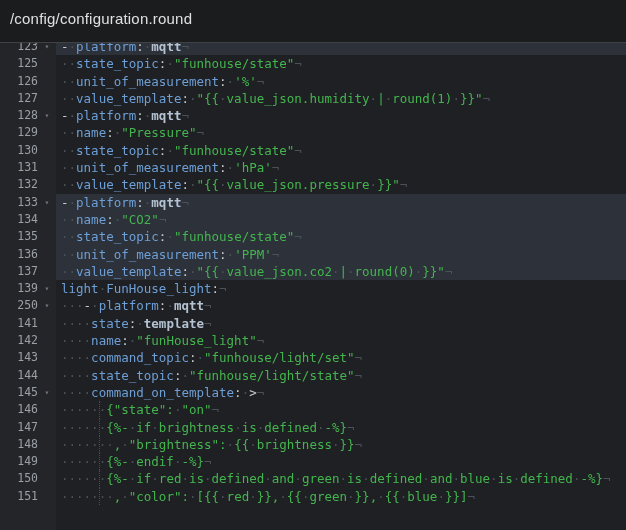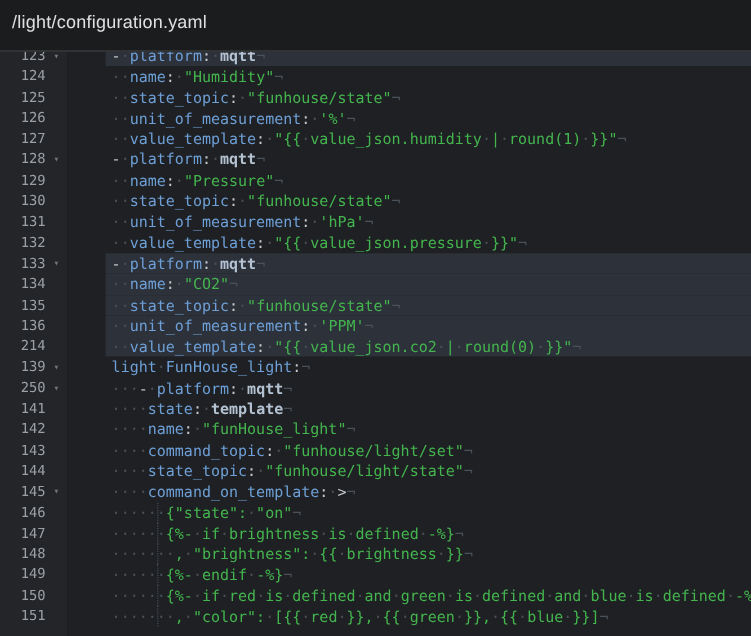--- a/index.html
+++ b/index.html
@@ -28,55 +28,48 @@
     position:absolute;top:43px;left:0;right:0;bottom:0;overflow:hidden;
   }
   .gutter-strip{
     position:absolute;left:0;top:0;bottom:0;width:56px;background:var(--gutter-bg);
   }
   .rows{position:relative;margin-top:-5px;}
   .row{display:flex;height:17.3px;line-height:17.3px;font-size:12.5px;}
   .gutter{flex:0 0 56px;width:56px;display:flex;position:relative;z-index:2;}
   .num{width:38px;text-align:right;color:var(--line-num);font-size:11.5px;}
   .fold{width:18px;text-align:center;color:var(--arrow);font-size:8px;line-height:17.3px;cursor:pointer;}
-  .content{flex:1;position:relative;white-space:pre;color:var(--punc);padding-left:5px;margin-left:32px;}
+  .content{flex:1;position:relative;white-space:pre;color:var(--punc);padding-left:5px;}
   .row.hl .content{background:var(--hl);}
   .tok-k{color:var(--key);}
   .tok-p{color:var(--punc);}
   .tok-v{color:var(--val);font-weight:bold;}
   .tok-s{color:var(--str);}
   .ws,.nl{color:var(--wsdot);}
   .guide{position:absolute;left:calc(5px + 5ch);top:0;bottom:0;width:0;border-left:1px dotted var(--guide);}
 </style>
 </head>
 <body>
 
 <div class="topbar">
-  <span class="title">/light/configuration.yaml</span>
+  <span class="title">/config/configuration.round</span>
 </div>
 
 <div class="viewport">
   <div class="gutter-strip"></div>
   <div class="rows" id="rows">
       <div class="row hl">
         <div class="gutter">
           <span class="num">123</span>
           <span class="fold">▾</span>
         </div>
         <div class="content"><span class="tok-p">-</span><span class="ws">·</span><span class="tok-k">platform</span><span class="tok-p">:</span><span class="ws">·</span><span class="tok-v">mqtt</span><span class="nl">¬</span></div>
       </div>
       <div class="row">
         <div class="gutter">
-          <span class="num">124</span>
-          <span class="fold"></span>
-        </div>
-        <div class="content"><span class="ws">··</span><span class="tok-k">name</span><span class="tok-p">:</span><span class="ws">·</span><span class="tok-s">"Humidity"</span><span class="nl">¬</span></div>
-      </div>
-      <div class="row">
-        <div class="gutter">
           <span class="num">125</span>
           <span class="fold"></span>
         </div>
         <div class="content"><span class="ws">··</span><span class="tok-k">state_topic</span><span class="tok-p">:</span><span class="ws">·</span><span class="tok-s">"funhouse/state"</span><span class="nl">¬</span></div>
       </div>
       <div class="row">
         <div class="gutter">
           <span class="num">126</span>
           <span class="fold"></span>
         </div>
@@ -147,21 +140,21 @@
       </div>
       <div class="row hl">
         <div class="gutter">
           <span class="num">136</span>
           <span class="fold"></span>
         </div>
         <div class="content"><span class="ws">··</span><span class="tok-k">unit_of_measurement</span><span class="tok-p">:</span><span class="ws">·</span><span class="tok-s">'PPM'</span><span class="nl">¬</span></div>
       </div>
       <div class="row hl">
         <div class="gutter">
-          <span class="num">214</span>
+          <span class="num">137</span>
           <span class="fold"></span>
         </div>
         <div class="content"><span class="ws">··</span><span class="tok-k">value_template</span><span class="tok-p">:</span><span class="ws">·</span><span class="tok-s">"{{</span><span class="ws">·</span><span class="tok-s">value_json.co2</span><span class="ws">·</span><span class="tok-s">|</span><span class="ws">·</span><span class="tok-s">round(0)</span><span class="ws">·</span><span class="tok-s">}}"</span><span class="nl">¬</span></div>
       </div>
       <div class="row">
         <div class="gutter">
           <span class="num">139</span>
           <span class="fold">▾</span>
         </div>
         <div class="content"><span class="tok-k">light</span><span class="ws">·</span><span class="tok-k">FunHouse_light</span><span class="tok-p">:</span><span class="nl">¬</span></div>

